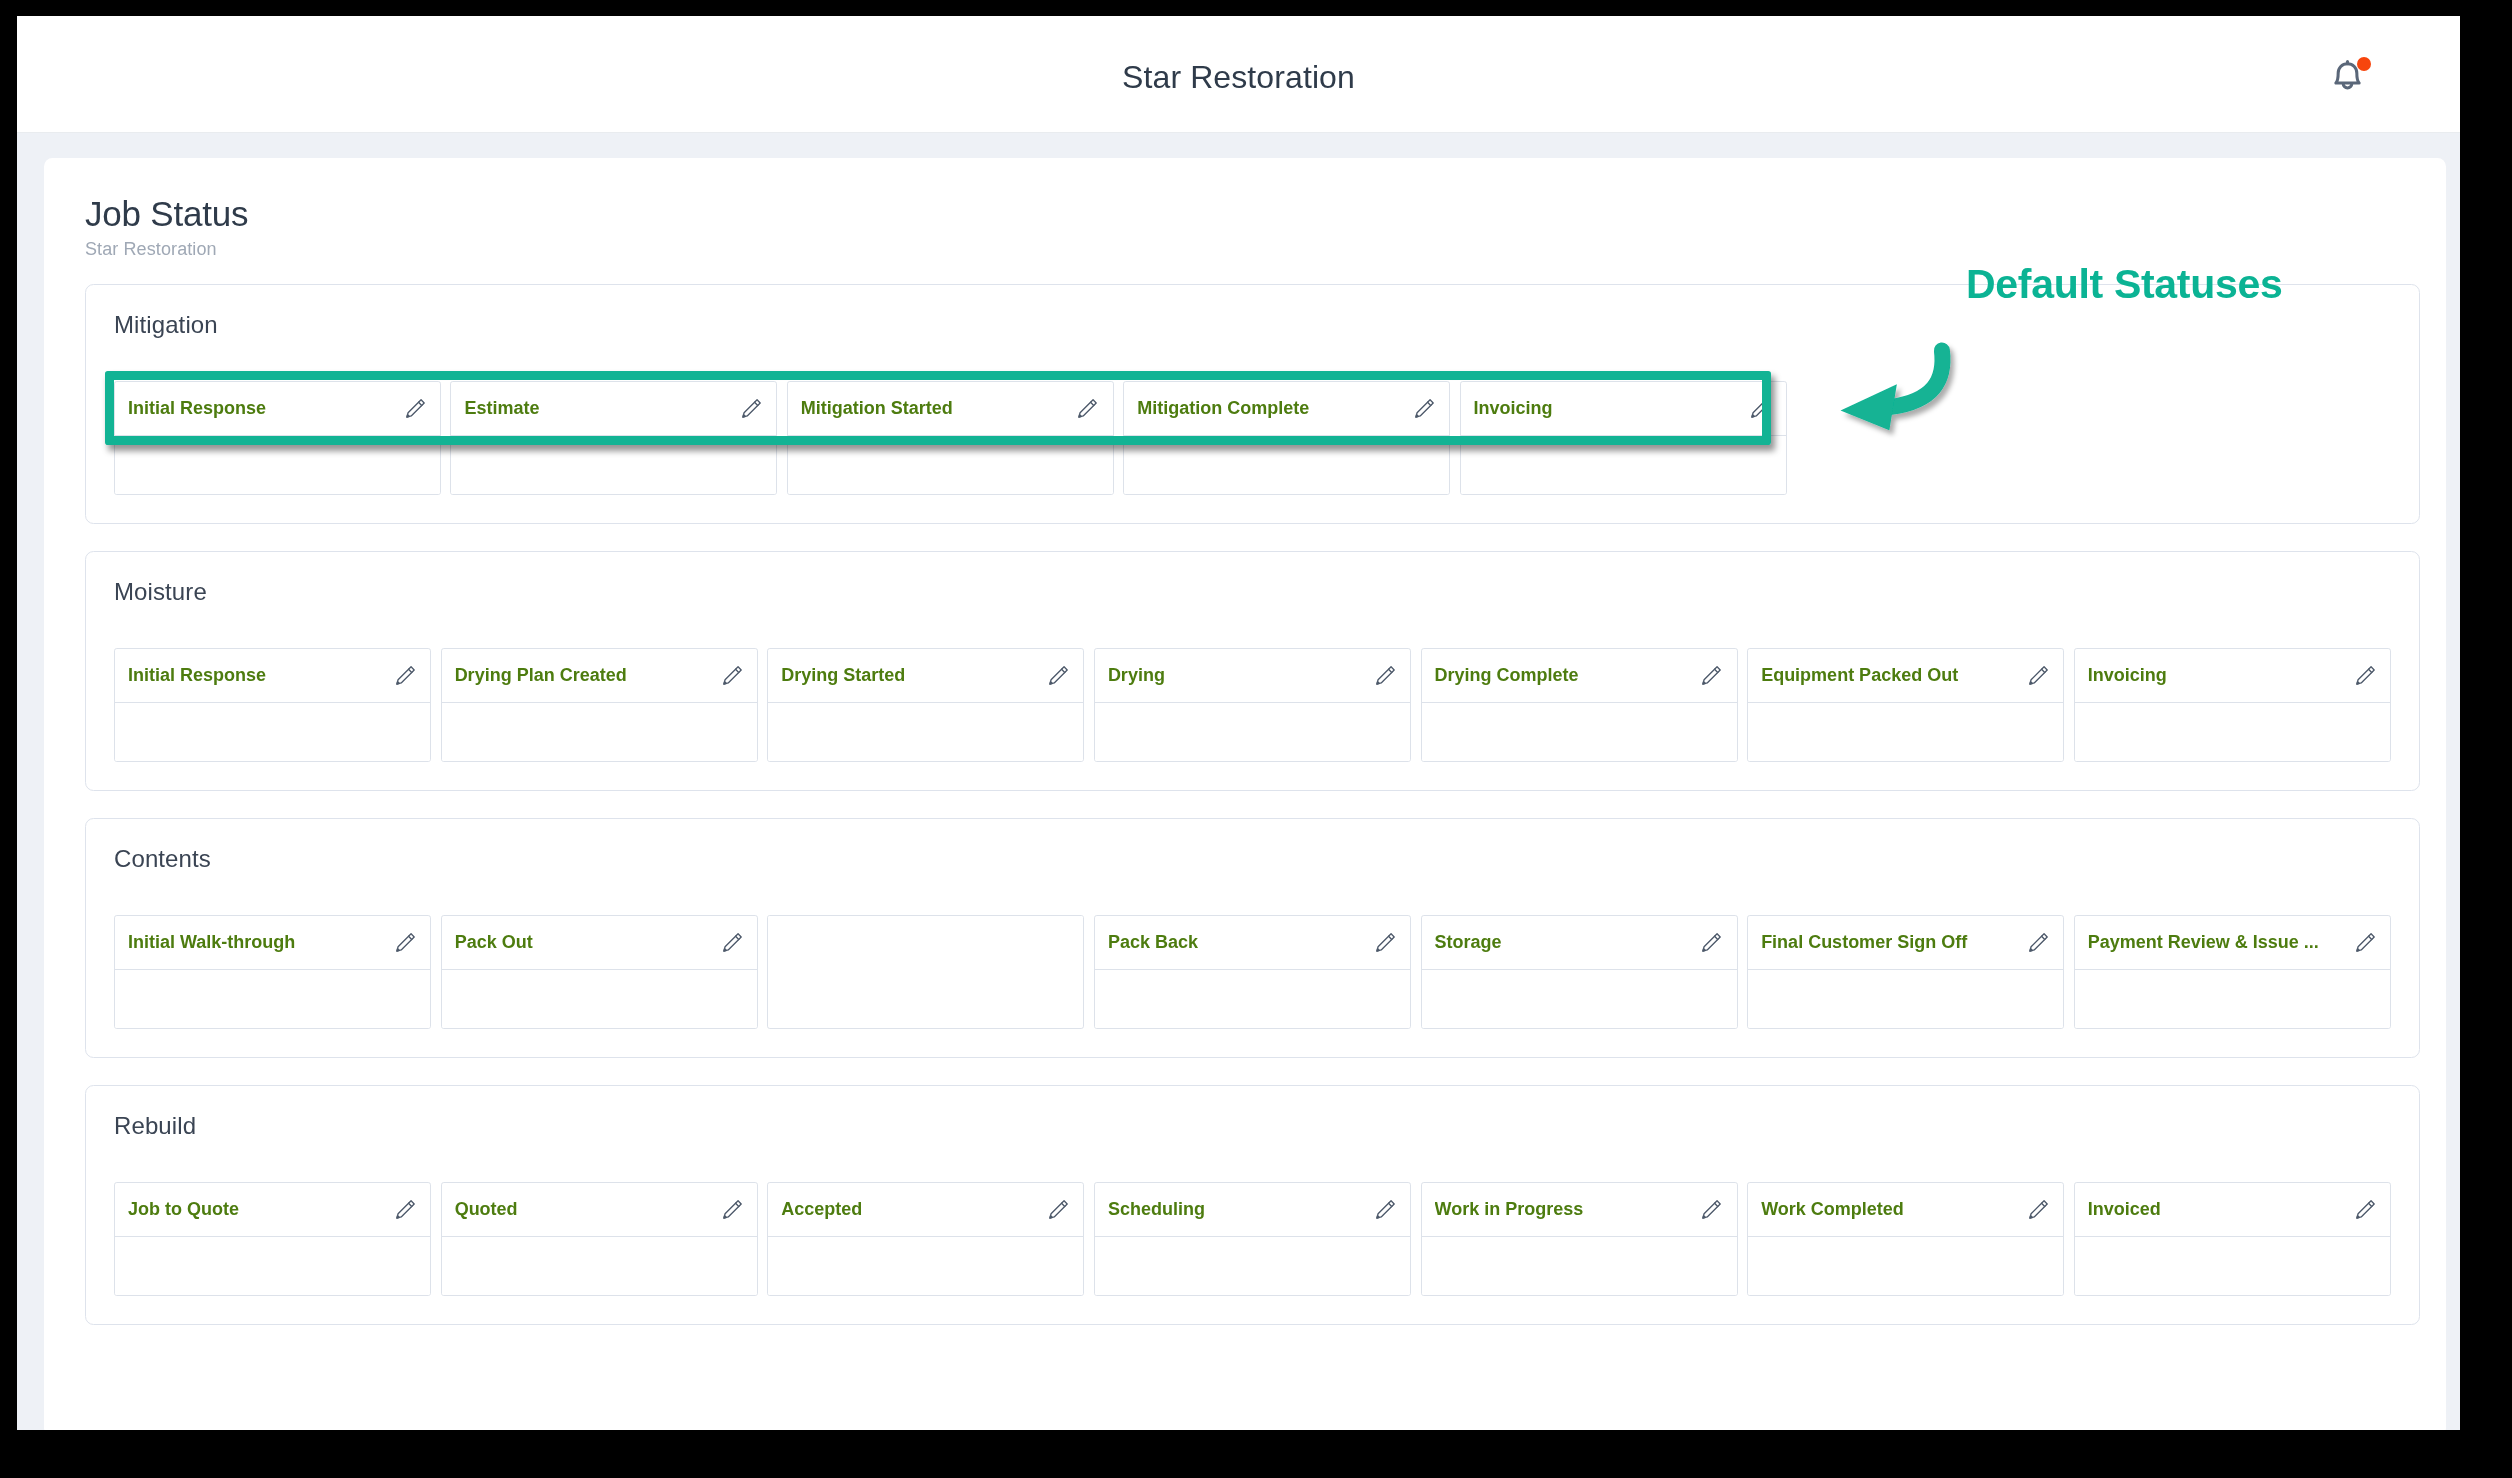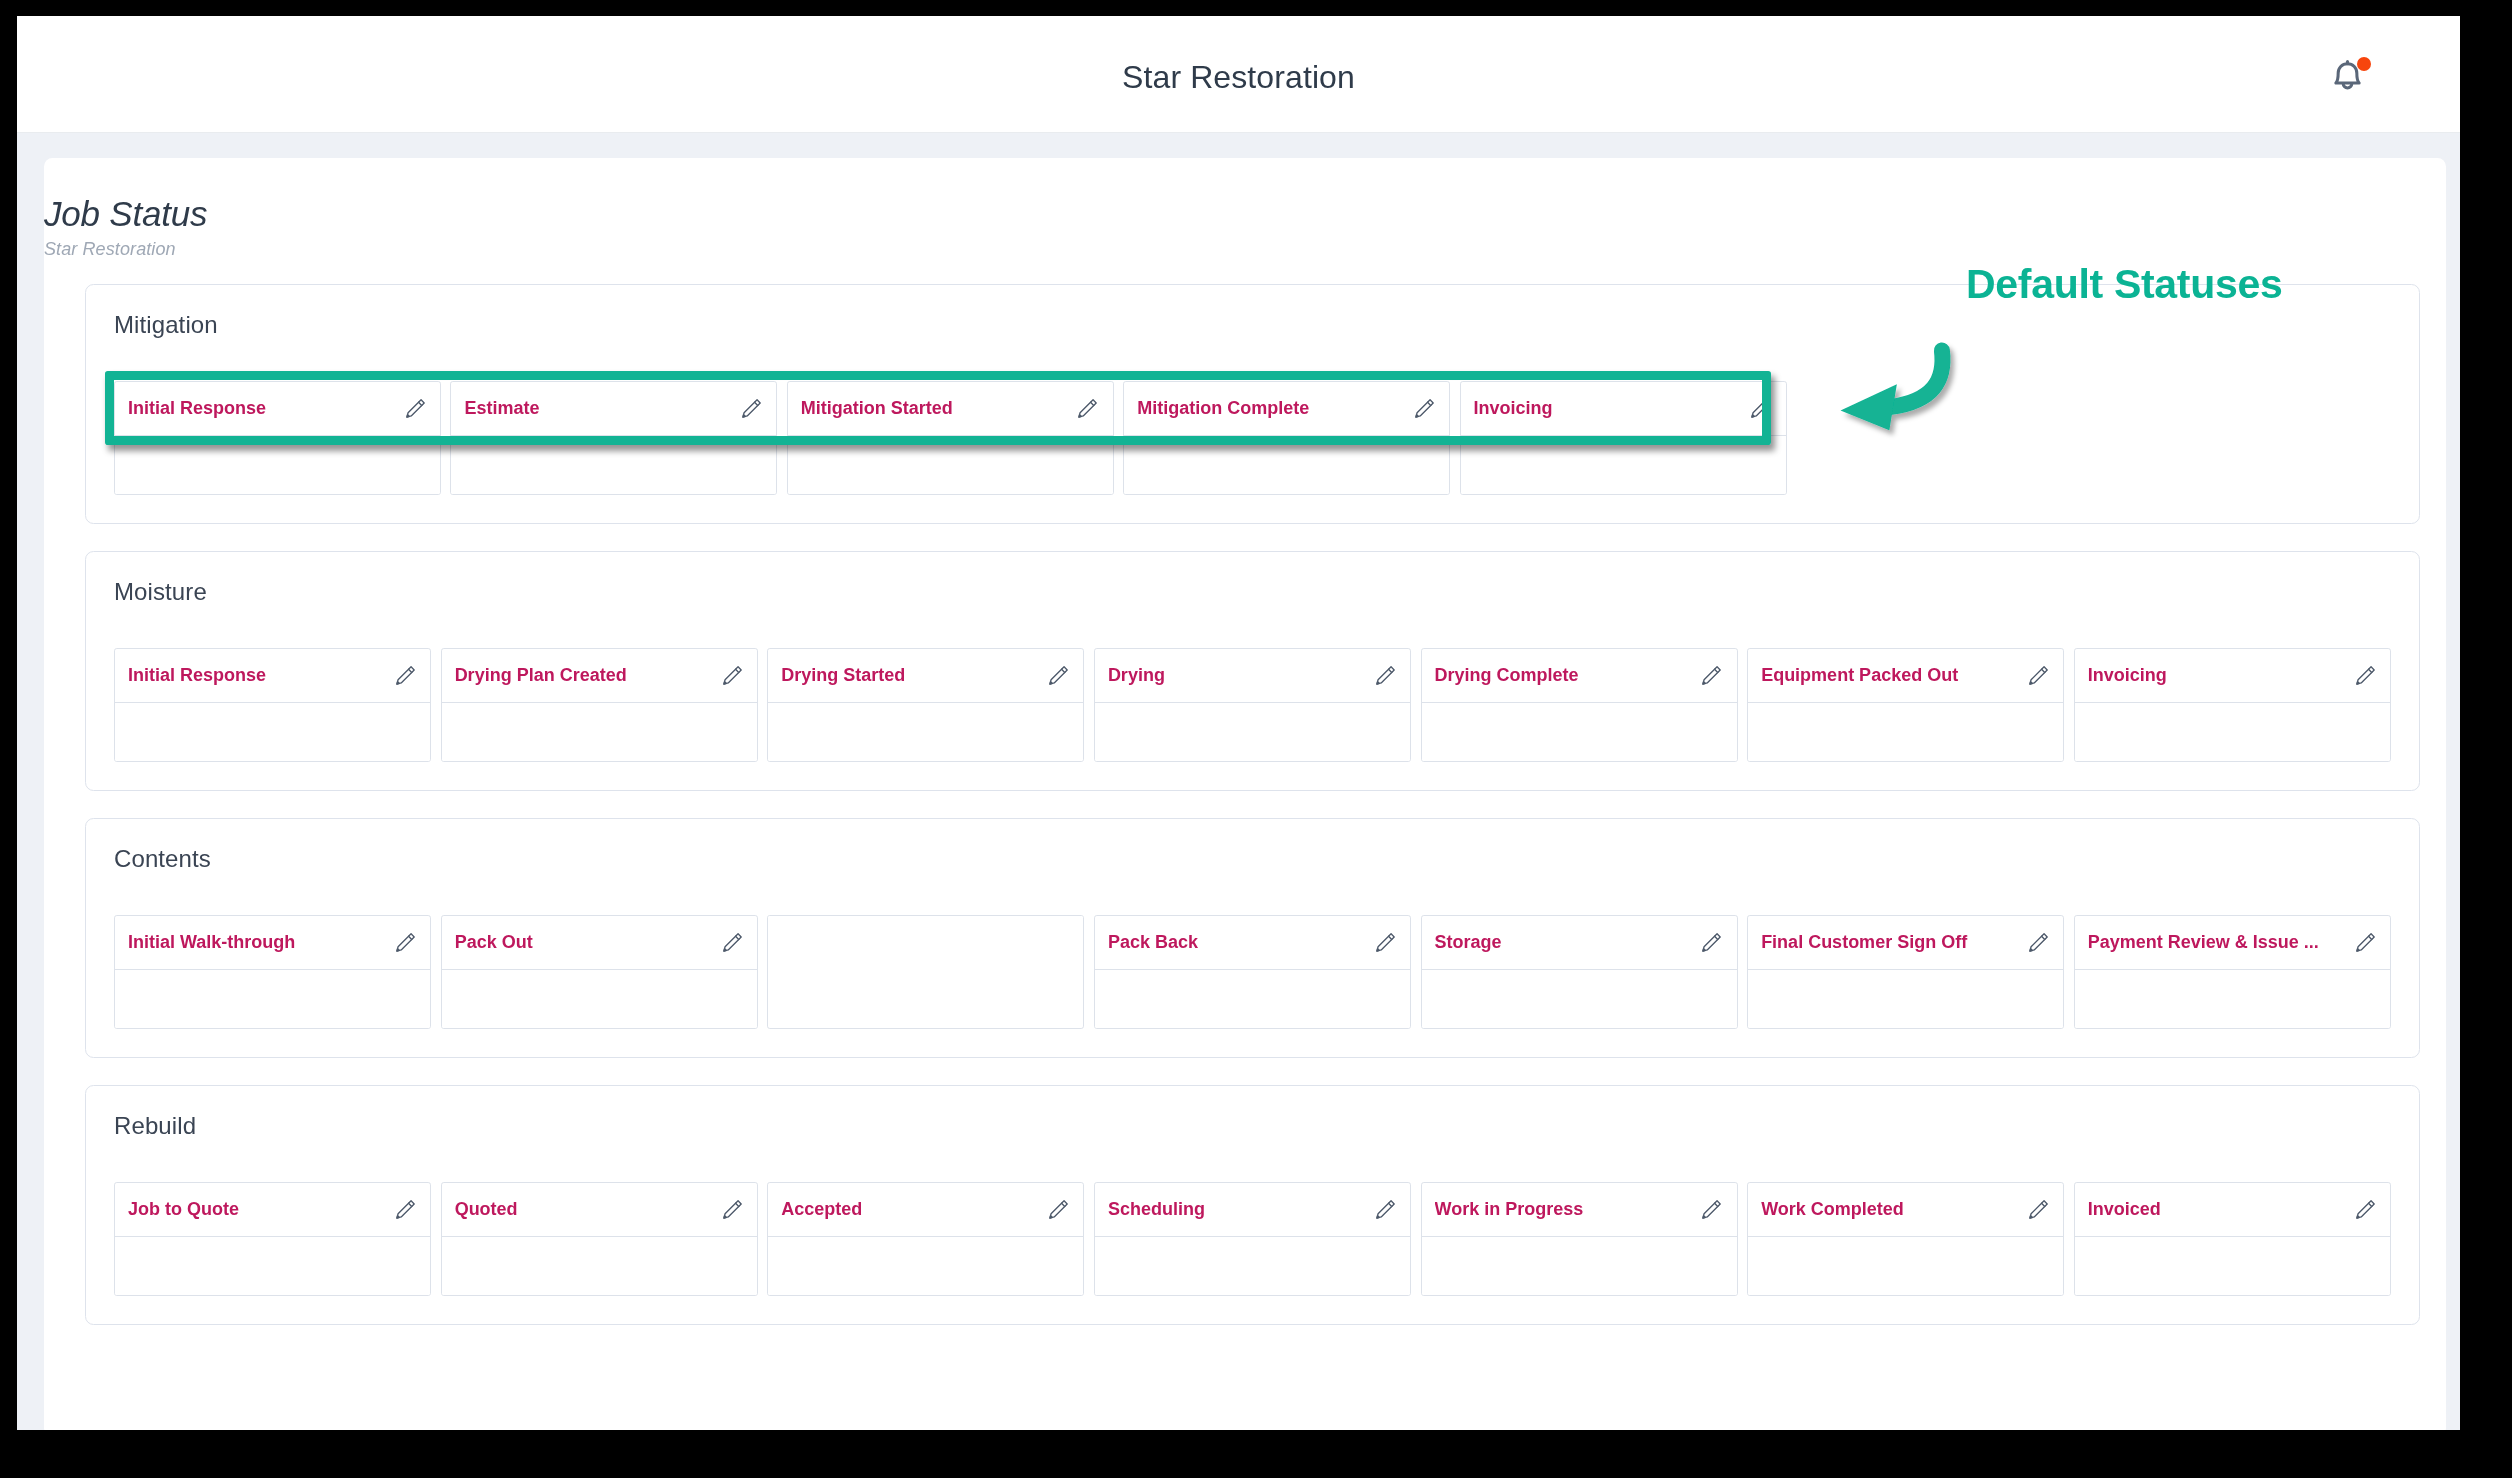--- a/index.html
+++ b/index.html
@@ -69,21 +69,21 @@
   .content-card {
     position: relative;
     margin: 0 14px 0 27px;
     background: #ffffff;
     border-radius: 8.5px;
     min-height: 1278px;
     padding: 36px 0 0 0;
   }
 
   .page-heading {
-    font-style: italic;
+    padding-left: 41px;
   }
   .page-heading h1 {
     font-size: 35px;
     font-weight: 400;
     color: #2f3b4a;
     line-height: 1.15;
     letter-spacing: -0.2px;
   }
   .page-heading .sub {
     font-size: 18px;
@@ -130,21 +130,21 @@
     height: 54px;
     display: flex;
     align-items: center;
     padding: 0 11.3px 0 13px;
     border-bottom: 0.9px solid #dde2ea;
     gap: 5.6px;
   }
   .status-label {
     font-size: 18px;
     font-weight: 700;
-    color: #be185d;
+    color: #4d7c0f;
     white-space: nowrap;
     overflow: hidden;
     text-overflow: ellipsis;
     flex: 1 1 auto;
     letter-spacing: 0;
   }
   .pencil-btn {
     flex: 0 0 auto;
     width: 28px;
     height: 28px;

